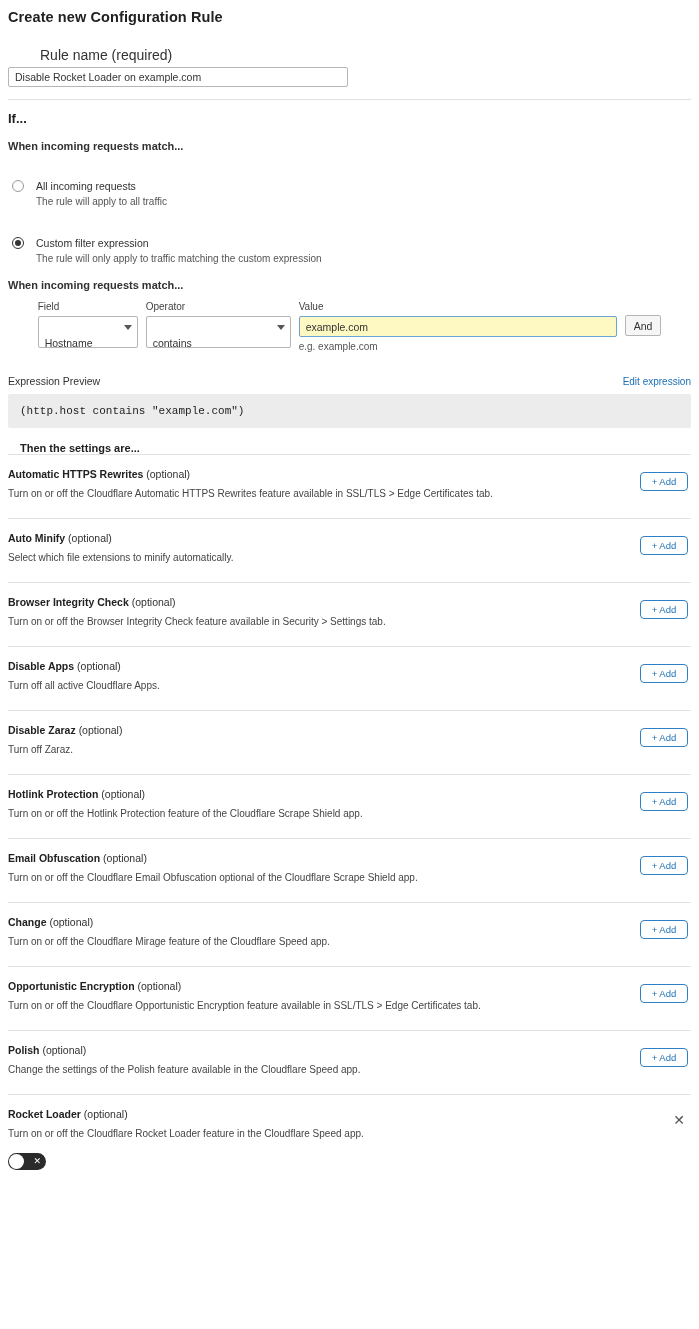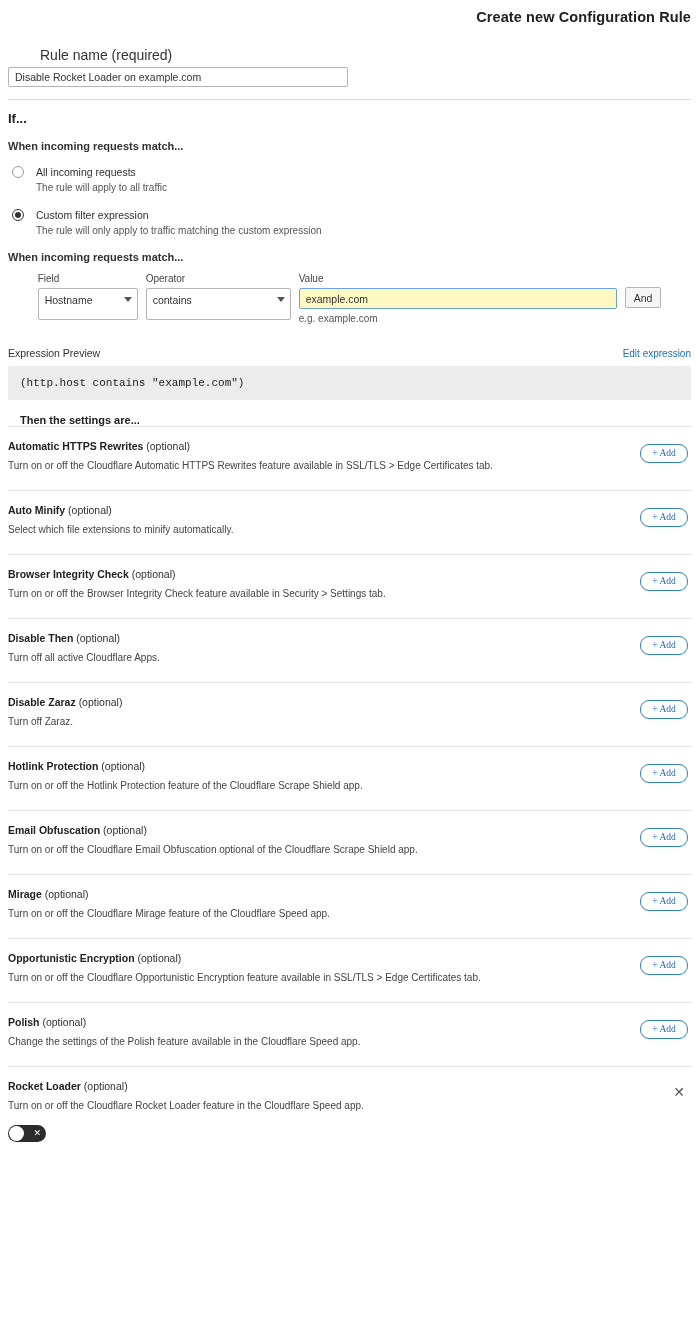--- a/index.html
+++ b/index.html
@@ -17,21 +17,20 @@
   }
   .page {
     padding: 0 8px;
   }
   .page-title {
     font-size: 14.5px;
     font-weight: bold;
     color: #212121;
     margin: 9px 0 4px 0;
     letter-spacing: 0.1px;
-    text-align: right;
   }
   .field-label {
     font-size: 14px;
     color: #333;
     margin: 22px 0 4px 0;
     padding-left: 32px;
   }
   .text-input {
     width: 340px;
     height: 20px;
@@ -61,21 +60,21 @@
   }
   .sub-title {
     font-size: 11px;
     font-weight: bold;
     color: #313131;
     margin: 14px 0 0 0;
   }
   .radio-row {
     display: flex;
     align-items: flex-start;
-    margin-top: 13px;
+    margin-top: 27px;
   }
   .radio {
     width: 12px;
     height: 12px;
     border: 1px solid #9a9a9a;
     border-radius: 50%;
     background: #fff;
     margin: 1px 12px 0 4px;
     flex: 0 0 auto;
     position: relative;
@@ -114,21 +113,21 @@
   }
   .select {
     position: relative;
     width: 100px;
     height: 32px;
     border: 1px solid #b5b5b5;
     border-radius: 2px;
     background: #fff;
     font-size: 10.5px;
     color: #333;
-    padding: 5px 18px 3px 6px;
+    padding: 20px 18px 3px 6px;
     overflow: hidden;
     white-space: nowrap;
   }
   .select.op { width: 145px; }
   .select .caret {
     position: absolute;
     right: 5px;
     top: 8px;
     width: 0; height: 0;
     border-left: 4px solid transparent;
@@ -216,25 +215,25 @@
     margin-top: 8px;
     max-width: 620px;
   }
   .add-btn {
     position: absolute;
     right: 3px;
     top: 17px;
     width: 48px;
     height: 19px;
     border: 1px solid #2f7fc4;
-    border-radius: 9px;
+    border-radius: 4px;
     background: #fff;
     color: #1a6fb5;
     font-size: 9.5px;
-    font-family: Liberation Serif, serif;
+    font-family: Liberation Sans, sans-serif;
     cursor: pointer;
     line-height: 1;
   }
   .close-btn {
     position: absolute;
     right: 4px;
     top: 17px;
     width: 16px;
     height: 16px;
     border: 0;
@@ -365,21 +364,21 @@
     <div class="setting-name">
       <span>Browser Integrity Check</span>
       <span class="opt">(optional)</span>
     </div>
     <div class="setting-desc">Turn on or off the Browser Integrity Check feature available in Security &gt; Settings tab.</div>
     <button class="add-btn">+ Add</button>
   </div>
 
   <div class="setting">
     <div class="setting-name">
-      <span>Disable Then</span>
+      <span>Disable Apps</span>
       <span class="opt">(optional)</span>
     </div>
     <div class="setting-desc">Turn off all active Cloudflare Apps.</div>
     <button class="add-btn">+ Add</button>
   </div>
 
   <div class="setting">
     <div class="setting-name">
       <span>Disable Zaraz</span>
       <span class="opt">(optional)</span>
@@ -401,21 +400,21 @@
     <div class="setting-name">
       <span>Email Obfuscation</span>
       <span class="opt">(optional)</span>
     </div>
     <div class="setting-desc">Turn on or off the Cloudflare Email Obfuscation optional of the Cloudflare Scrape Shield app.</div>
     <button class="add-btn">+ Add</button>
   </div>
 
   <div class="setting">
     <div class="setting-name">
-      <span>Mirage</span>
+      <span>Change</span>
       <span class="opt">(optional)</span>
     </div>
     <div class="setting-desc">Turn on or off the Cloudflare Mirage feature of the Cloudflare Speed app.</div>
     <button class="add-btn">+ Add</button>
   </div>
 
   <div class="setting">
     <div class="setting-name">
       <span>Opportunistic Encryption</span>
       <span class="opt">(optional)</span>

